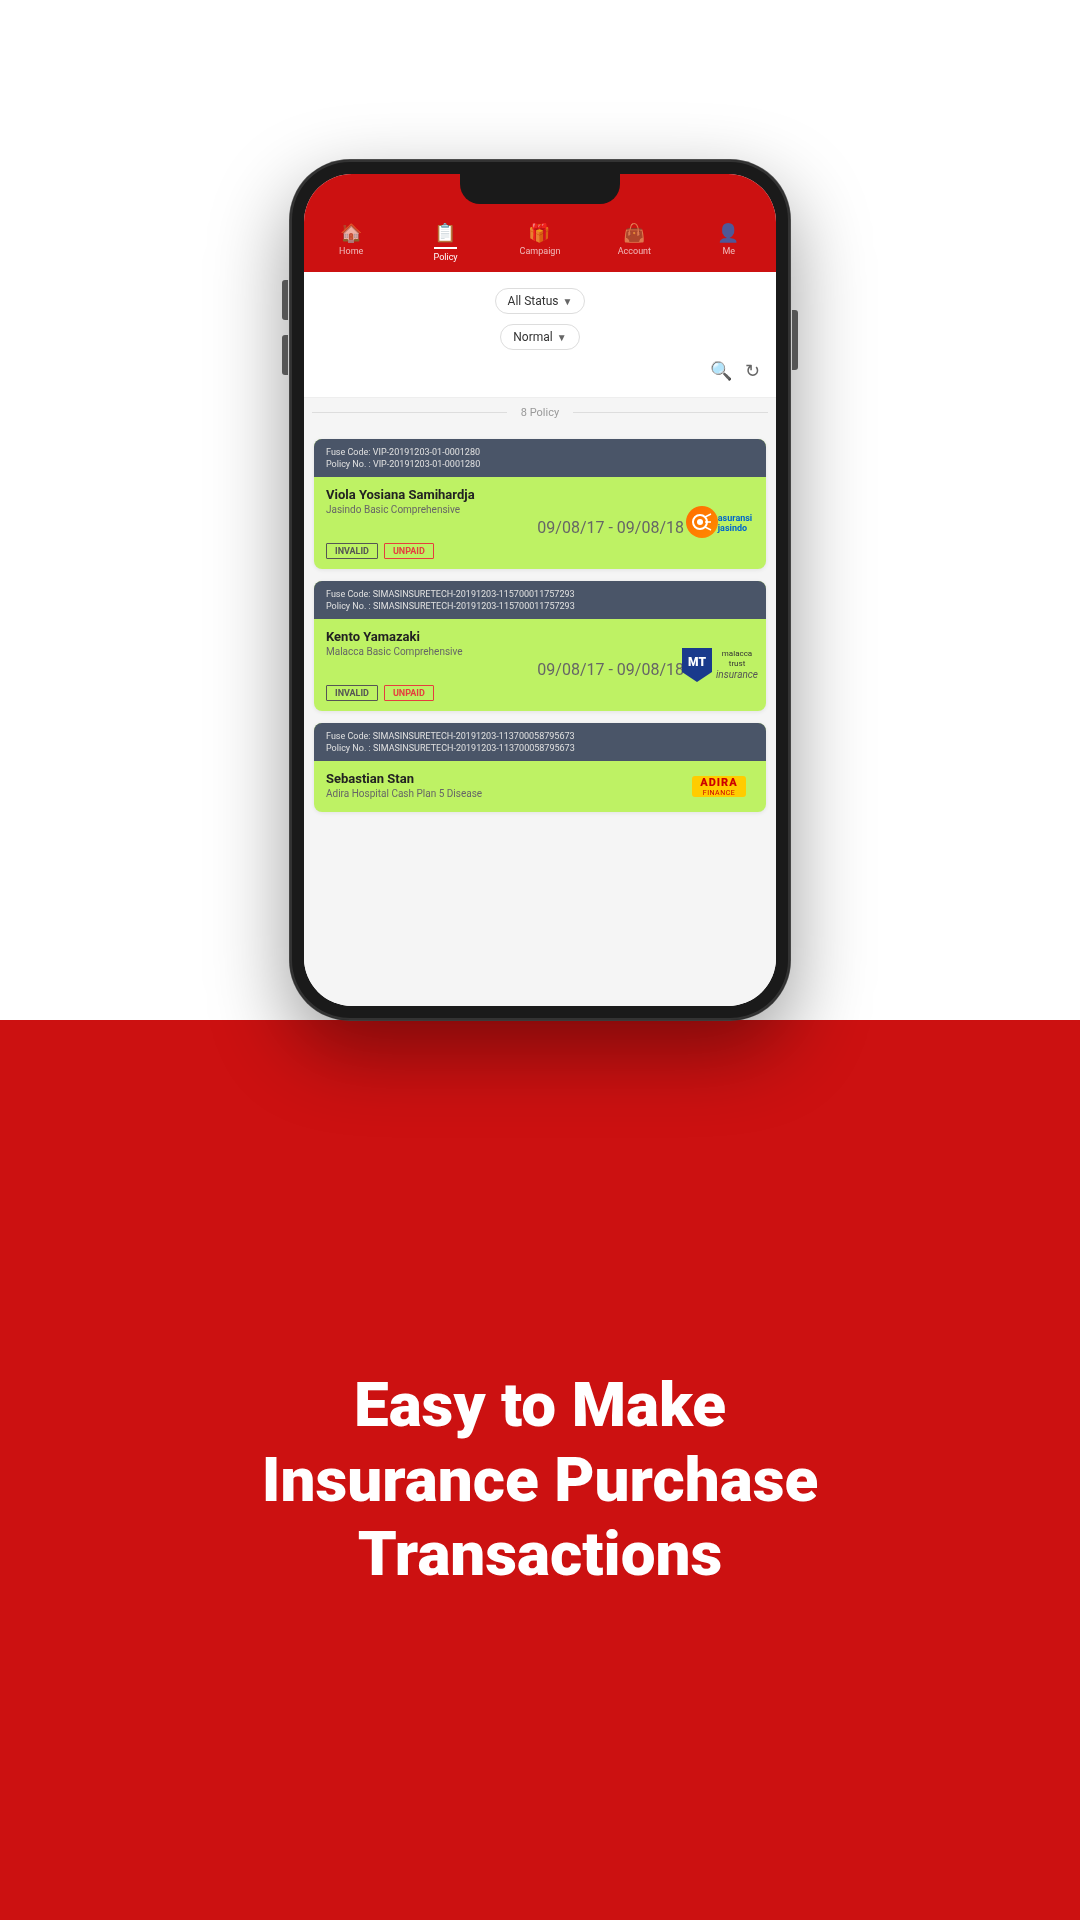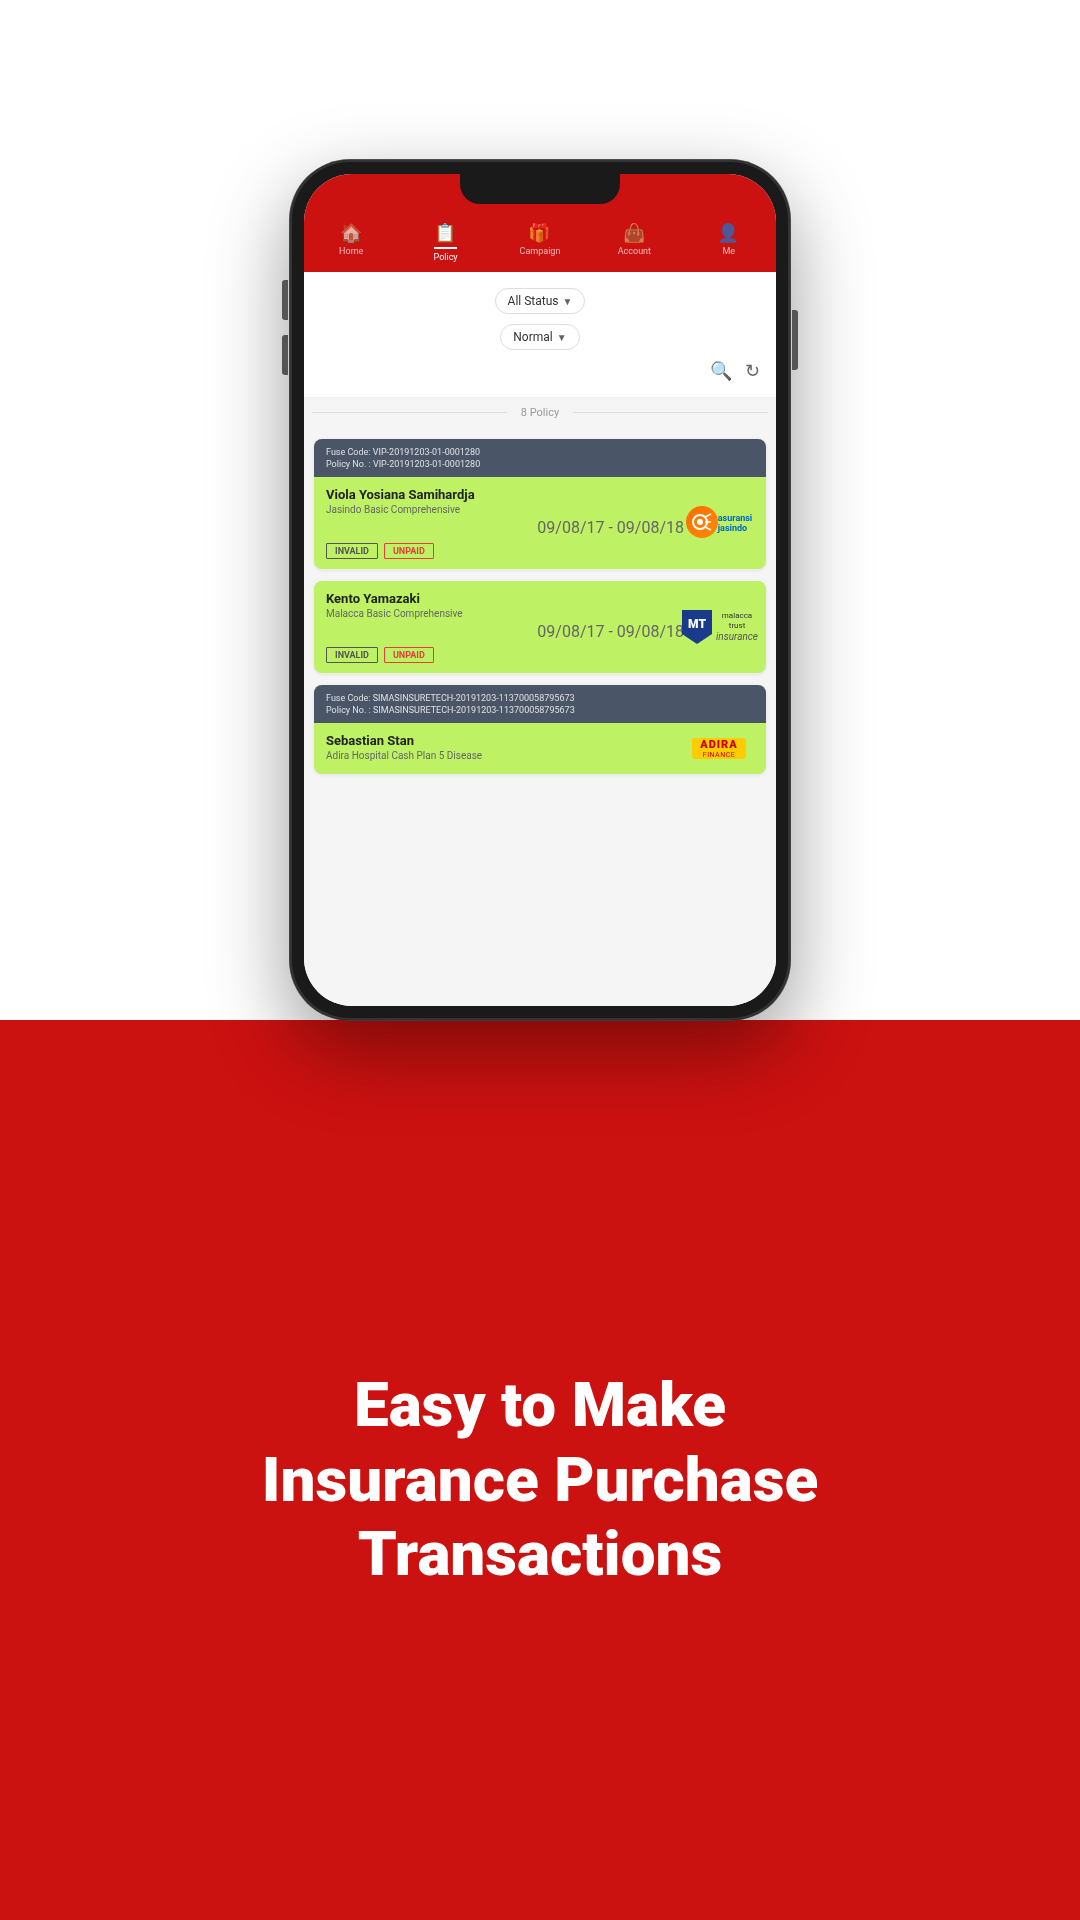--- a/index.html
+++ b/index.html
@@ -501,20 +501,24 @@
                       <line x1="14" y1="16" x2="20" y2="19" stroke="white" stroke-width="1.5"></line>
                     </svg>
                   </div>
                   <div class="jasindo-text">asuransi<br>jasindo</div>
                 </div>
               </div>
             </div>
           </div>
 
           <div class="policy-card">
+            <div class="card-header">
+              <div class="card-fuse-code">Fuse Code: SIMASINSURETECH-20191203-115700011757293</div>
+              <div class="card-policy-no">Policy No. : SIMASINSURETECH-20191203-115700011757293</div>
+            </div>
             <div class="card-body">
               <div class="card-info">
                 <div class="card-name">Kento Yamazaki</div>
                 <div class="card-product">Malacca Basic Comprehensive</div>
                 <div class="card-date">09/08/17 - 09/08/18</div>
                 <div class="card-badges">
                   <span class="badge badge-invalid">INVALID</span>
                   <span class="badge badge-unpaid">UNPAID</span>
                 </div>
               </div>

